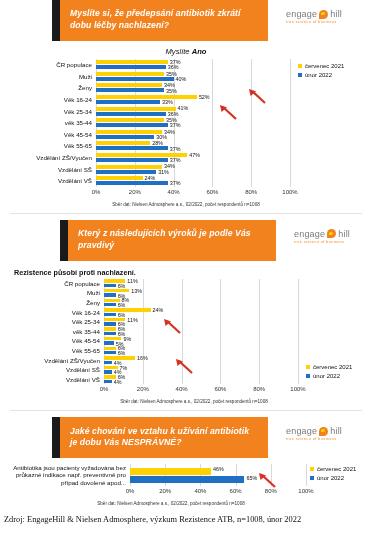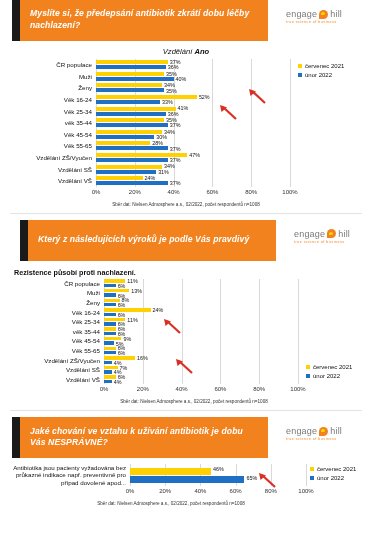--- a/index.html
+++ b/index.html
@@ -11,21 +11,21 @@
   .slide{position:relative;width:372px;}
 
   
   .banner{position:relative;display:flex;align-items:stretch;margin:0 12px;}
   .banner-tab{width:8px;background:#1a1a1a;flex:0 0 8px;}
   .banner-body{flex:1;background:#F2821E;padding:7px 10px 8px 10px;display:flex;align-items:center;min-height:26px;}
   .banner-title{
     color:#ffffff;font-weight:bold;font-size:8.6px;line-height:1.35;
     letter-spacing:.1px;font-style:italic;
   }
-  .banner-wrap{display:flex;align-items:flex-start;}
+  .banner-wrap{display:flex;align-items:flex-start;padding-left:40px;}
   .banner-left{flex:1 1 auto;}
   .logo{flex:0 0 86px;padding-top:9px;padding-left:6px;text-align:left;}
   .logo-row{display:flex;align-items:center;gap:2px;}
   .logo-word{font-size:9px;color:#7a7a7a;letter-spacing:.2px;}
   .logo-word2{font-size:9px;color:#7a7a7a;letter-spacing:.2px;}
   .logo-mark{width:9px;height:9px;background:#F2821E;border-radius:50% 50% 50% 0;display:inline-block;position:relative;}
   .logo-mark:after{content:"";position:absolute;left:2px;top:2.5px;width:4px;height:3px;background:#ffd200;border-radius:50% 50% 50% 0;}
   .logo-sub{font-size:3.6px;color:#F2821E;letter-spacing:.5px;margin-top:1px;white-space:nowrap;}
 
   
@@ -89,21 +89,21 @@
         <div class="logo-row">
           <span class="logo-word">engage</span>
           <span class="logo-mark"></span>
           <span class="logo-word2">hill</span>
         </div>
         <div class="logo-sub">true science of business</div>
       </div>
     </div>
 
     <div class="subtitle">
-      <span>Vzdělání </span><b>Ano</b>
+      <span>Myslíte </span><b>Ano</b>
     </div>
 
     <div class="chartbox">
       <div class="chart-row">
         <div class="cat-col" id="c1cats">
             <div class="cat" style="height: 11.6px;">ČR populace</div>
             <div class="cat" style="height: 11.6px;">Muži</div>
             <div class="cat" style="height: 11.6px;">Ženy</div>
             <div class="cat" style="height: 11.6px;">Věk 16-24</div>
             <div class="cat" style="height: 11.6px;">Věk 25-34</div>
@@ -442,13 +442,14 @@
                 <span class="sw b" style="background: rgb(31, 111, 196);"></span>
                 <span>únor 2022</span>
               </div>
             </div>
         </div>
       </div>
       <div class="source" style="margin-left:-30px;">Sběr dat: Nielsen Admosphere a.s., 02/2022, počet respondentů n=1008</div>
     </div>
   </div>
 
+  <div class="footer">Zdroj: EngageHill &amp; Nielsen Admosphere, výzkum Rezistence ATB, n=1008, únor 2022</div>
 </div>
 
 </body></html>

